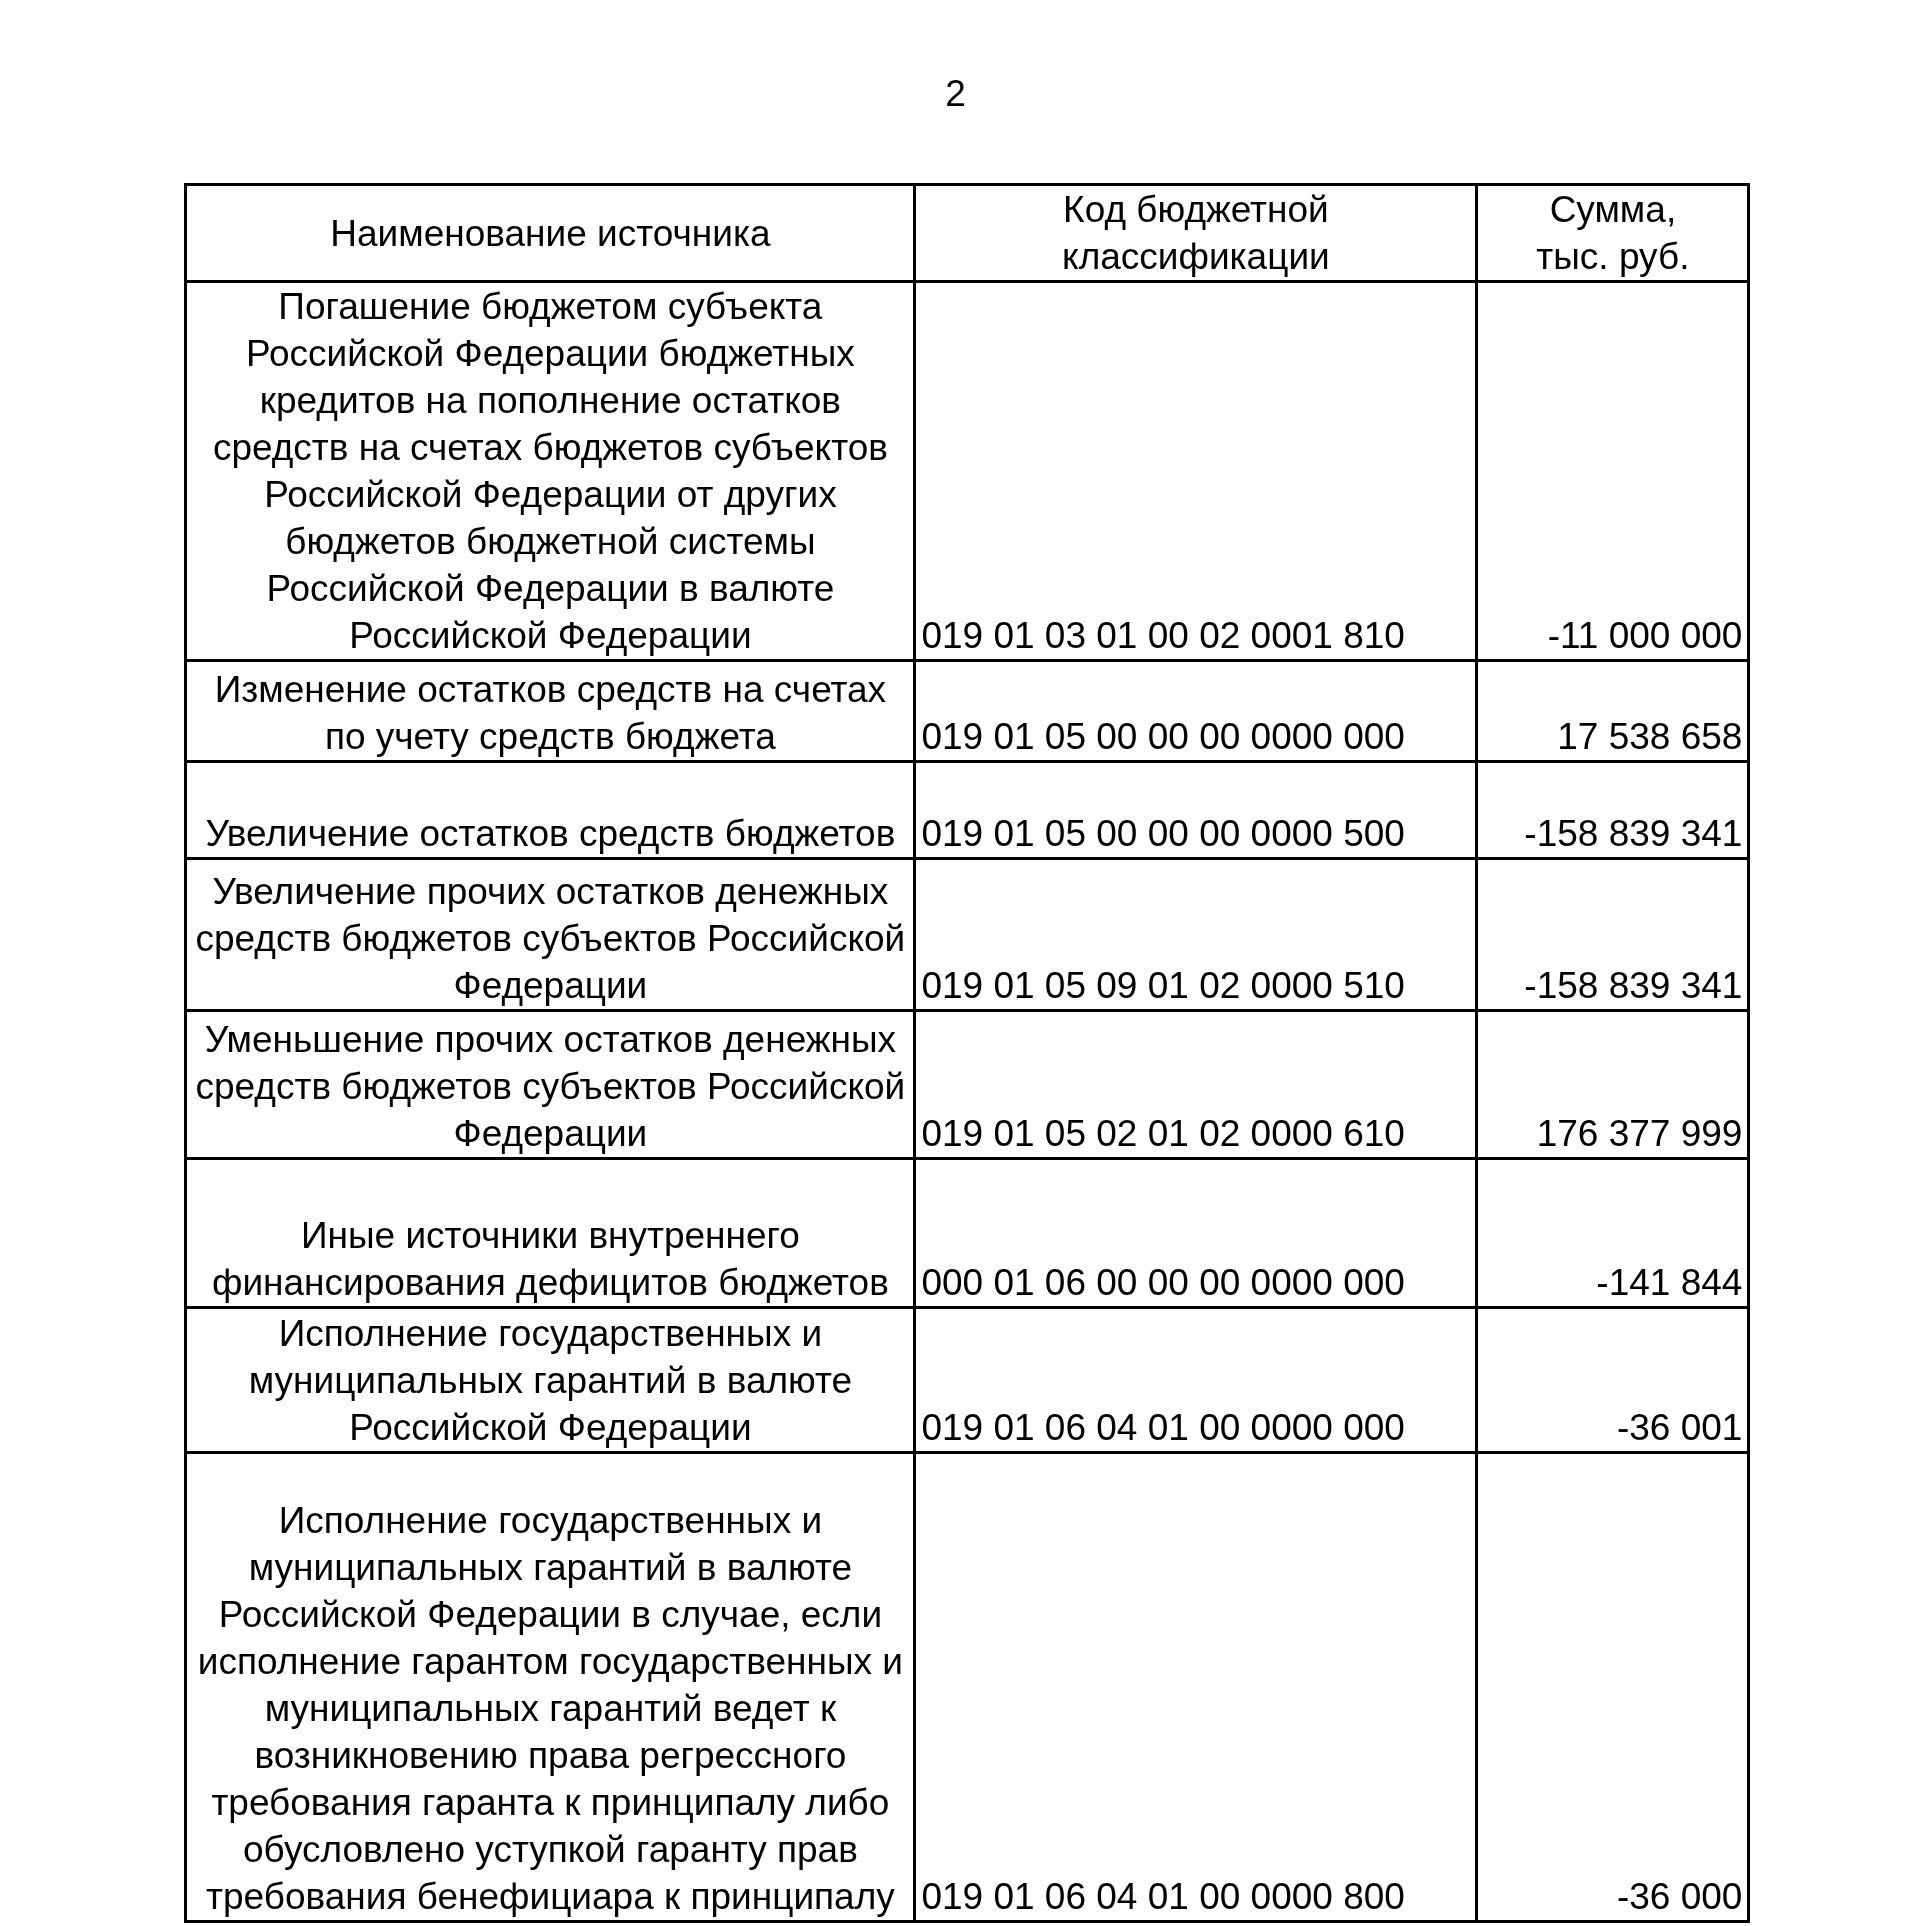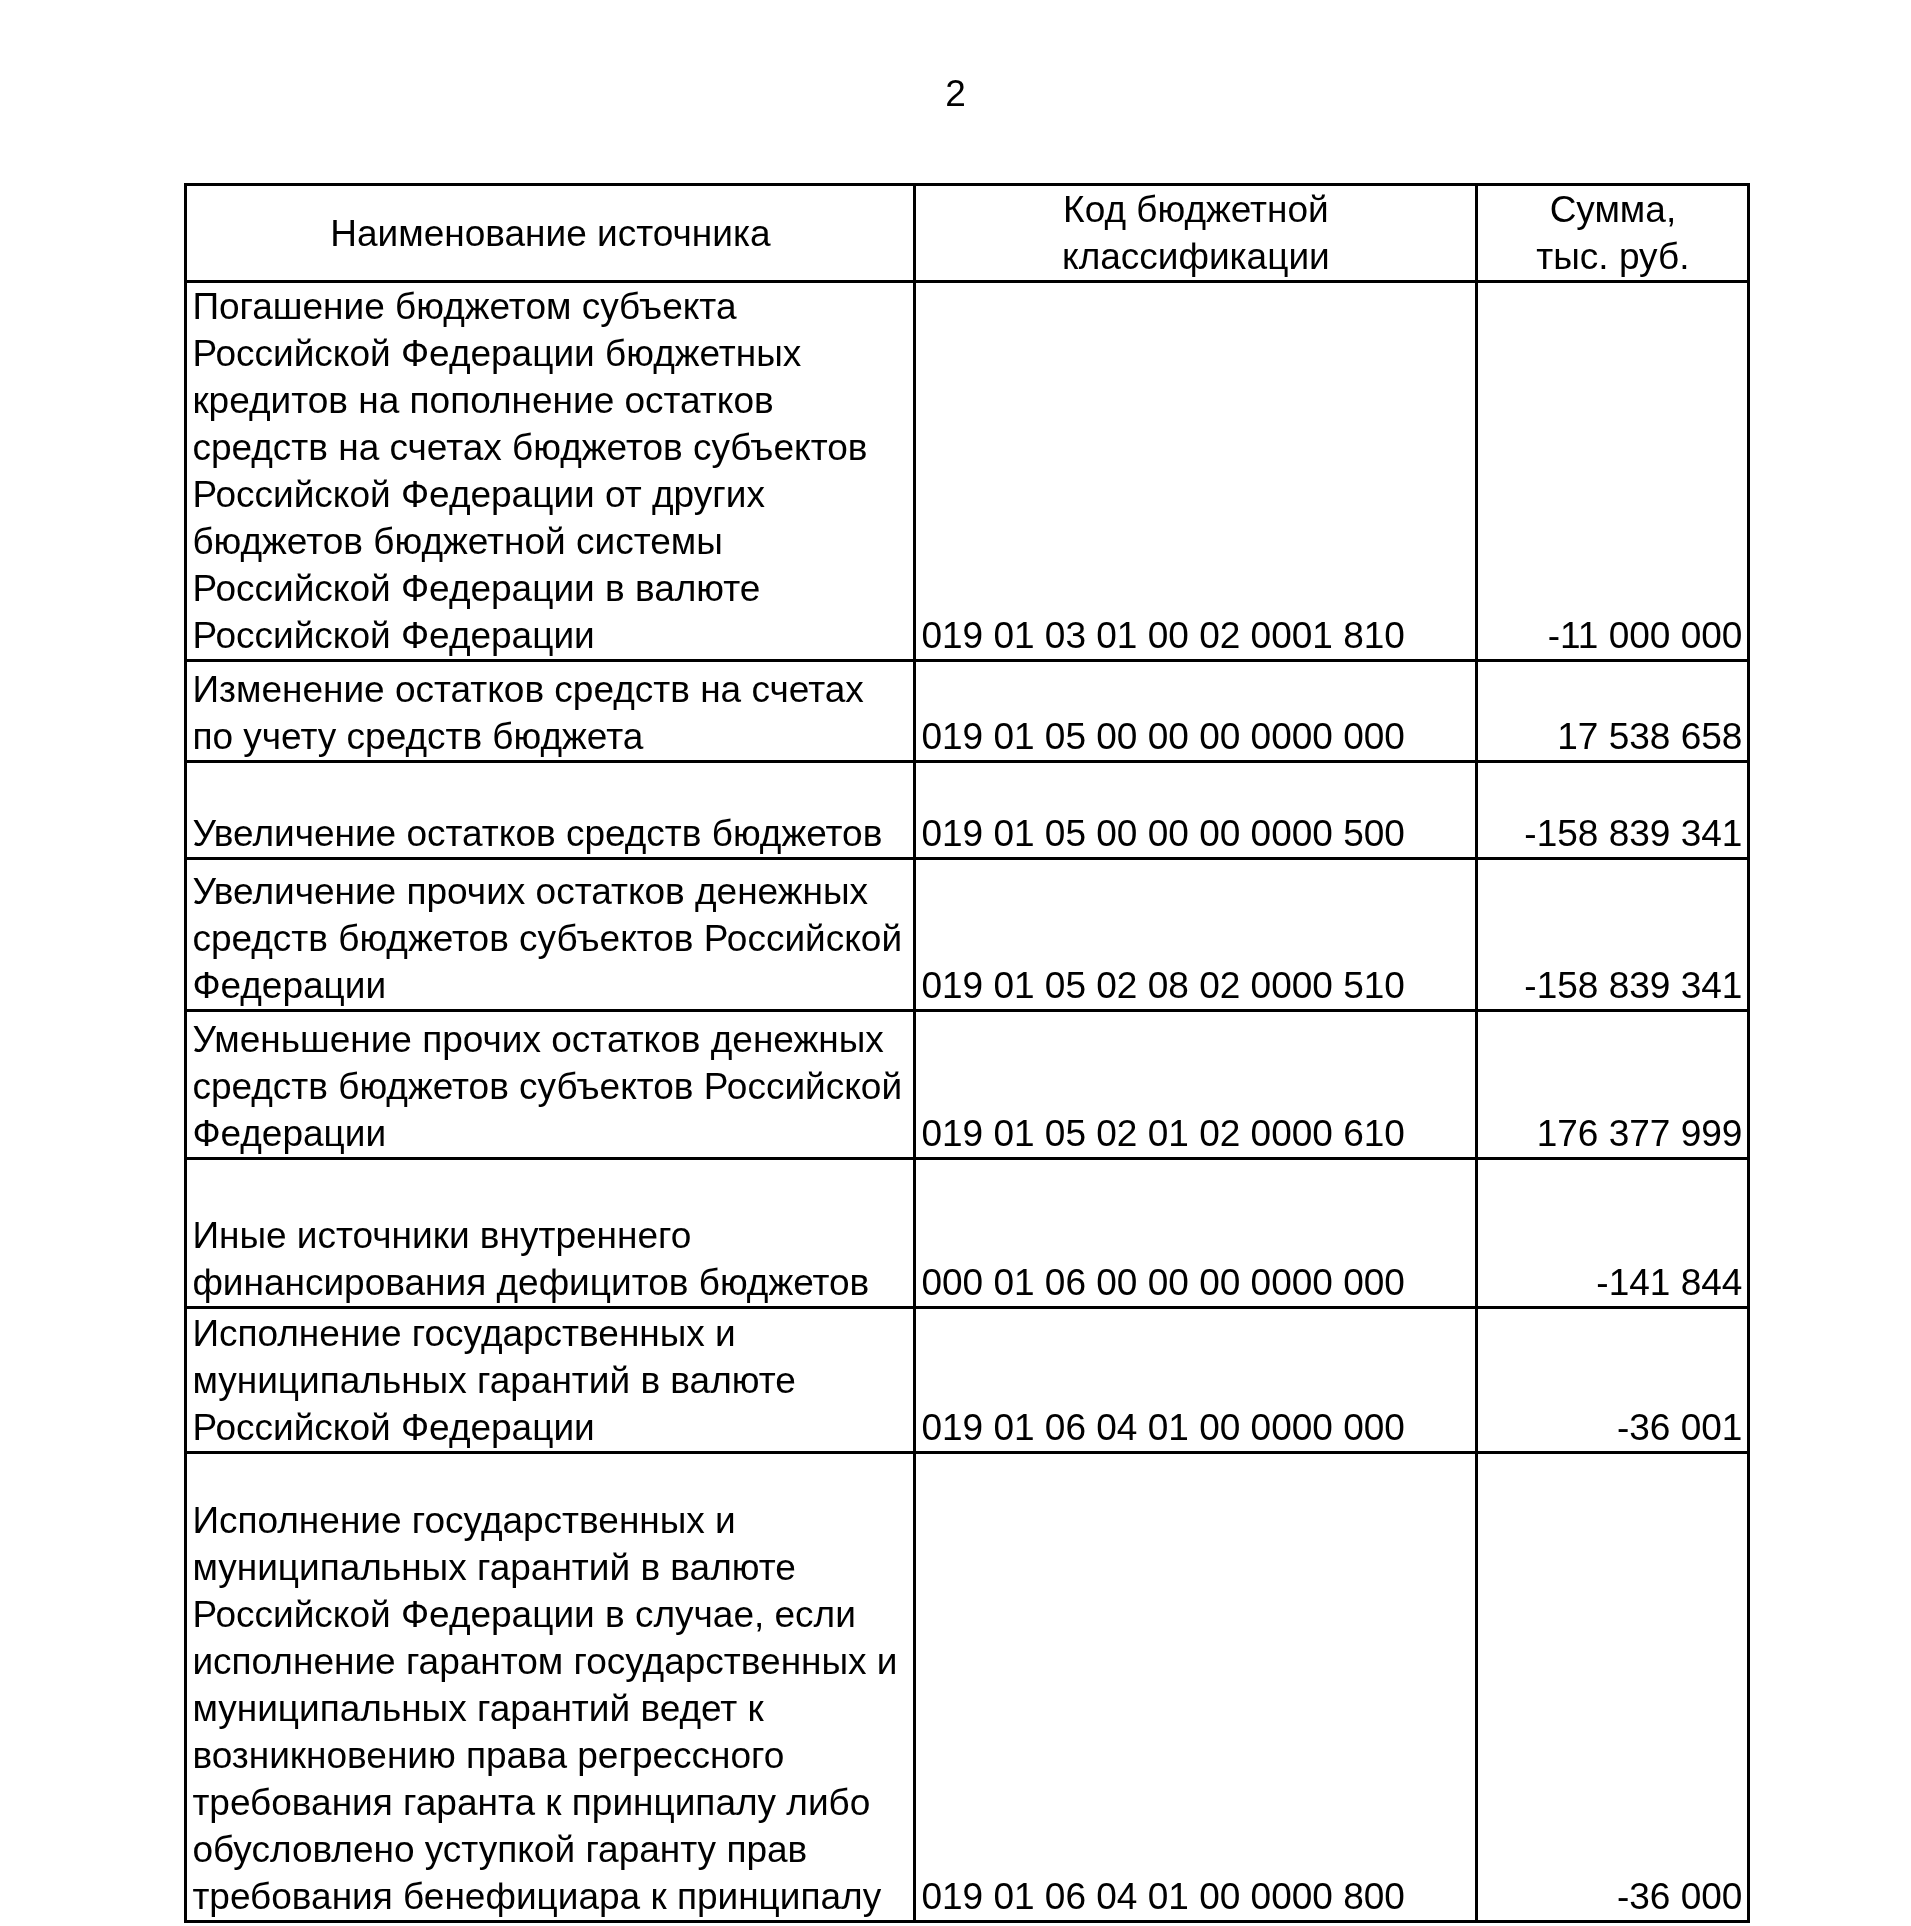--- a/index.html
+++ b/index.html
@@ -19,21 +19,21 @@
     table.sources col.c1 { width: 729px; }
     table.sources col.c2 { width: 562px; }
     table.sources col.c3 { width: 272px; }
     table.sources th, table.sources td {
       border: 3.5px solid #000; padding: 0 4.6px 0 5.4px; vertical-align: bottom;
     }
     table.sources th {
       font-weight: normal; text-align: center; vertical-align: middle;
       height: 89px; line-height: 47px;
     }
-    td.name { text-align: left; }
+    td.name { text-align: center; }
     td.code { text-align: left; }
     td.sum { text-align: right; padding-right: 3.1px; margin-left: 20px; }
     tr.bold td { font-weight: normal; }
   </style>
 </head>
 <body>
 
 <div class="page-number">2</div>
 
 <table class="sources">
@@ -68,21 +68,21 @@
       <td class="code">019 01 05 00 00 00 0000 000</td>
       <td class="sum">17 538 658</td>
     </tr>
     <tr style="height:97px">
       <td class="name">Увеличение остатков средств бюджетов</td>
       <td class="code">019 01 05 00 00 00 0000 500</td>
       <td class="sum">-158 839 341</td>
     </tr>
     <tr style="height:152px">
       <td class="name">Увеличение  прочих  остатков денежных  средств бюджетов субъектов Российской Федерации</td>
-      <td class="code">019 01 05 02 08 02 0000 510</td>
+      <td class="code">019 01 05 09 01 02 0000 510</td>
       <td class="sum">-158 839 341</td>
     </tr>
     <tr style="height:148px">
       <td class="name">Уменьшение  прочих  остатков денежных средств бюджетов субъектов Российской Федерации</td>
       <td class="code">019 01 05 02 01 02 0000 610</td>
       <td class="sum">176 377 999</td>
     </tr>
     <tr class="bold" style="height:149px">
       <td class="name">Иные источники внутреннего финансирования дефицитов бюджетов</td>
       <td class="code">000 01 06 00 00 00 0000 000</td>

